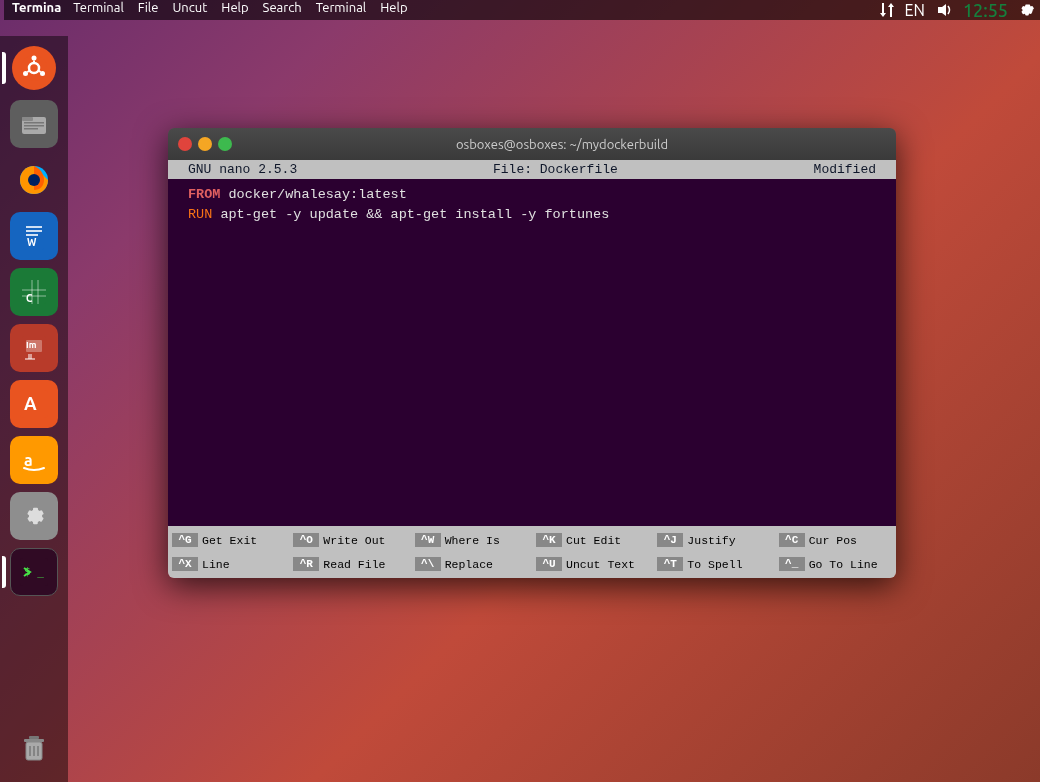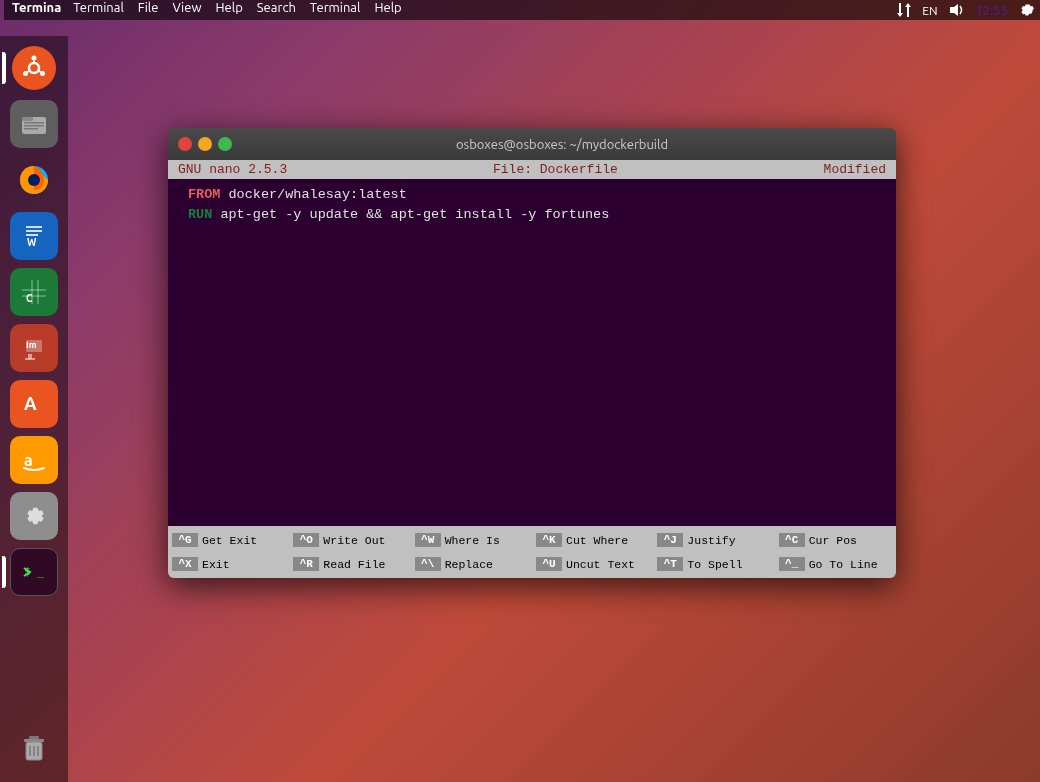--- a/index.html
+++ b/index.html
@@ -39,25 +39,25 @@
       font-size: 13px;
       cursor: pointer;
     }
     #topbar .right-icons {
       display: flex;
       align-items: center;
       gap: 10px;
     }
     #topbar .right-icons .icon-text {
       color: #fff;
-      font-size: 12px;
+      font-size: 16px;
     }
     #topbar .right-icons .time {
-      color: #4c1d95;
-      font-size: 13px;
+      color: #15803d;
+      font-size: 18px;
       font-weight: 500;
     }
     .gear-icon-svg {
       width: 18px; height: 18px;
       fill: #fff;
     }
 
     
     #sidebar {
       position: absolute;
@@ -166,42 +166,42 @@
     .title-text {
       color: #ccc;
       font-size: 13px;
       flex: 1;
       text-align: center;
     }
 
     
     #nano-header {
       background: #c0c0c0;
-      color: #7f1d1d;
+      color: #0f172a;
       font-family: 'Courier New', monospace;
       font-size: 13px;
-      padding: 2px 10px;
+      padding: 2px 20px;
       display: flex;
       justify-content: space-between;
     }
 
     
     #editor-area {
       background: #2b0030;
       flex: 1;
       font-family: 'Courier New', monospace;
       font-size: 13.5px;
       color: #fff;
       padding: 6px 20px;
       height: calc(100% - 32px - 24px - 52px);
       overflow: hidden;
       line-height: 1.5;
     }
     .line-from { color: #e06060; font-weight: bold; }
-    .line-run { color: #15803d; font-weight: bold; }
+    .line-run { color: #f97316; font-weight: normal; }
     .line-cmd { color: #e06060; font-weight: bold; }
     .line-normal { color: #e0e0e0; }
     .cursor-block {
       display: inline-block;
       width: 8px;
       height: 14px;
       background: #fff;
       vertical-align: middle;
     }
 
@@ -237,21 +237,21 @@
     }
   </style>
 </head>
 <body>
 
 <div id="topbar">
   <span class="app-name">Termina</span>
   <div class="menu-items">
     <span>Terminal</span>
     <span>File</span>
-    <span>View</span>
+    <span>Uncut</span>
     <span>Help</span>
     <span>Search</span>
     <span>Terminal</span>
     <span>Help</span>
   </div>
   <div class="right-icons">
 
     <svg width="18" height="18" viewBox="0 0 18 18" fill="white">
       <polygon points="5,2 5,12 3,12 6,16 9,12 7,12 7,2"></polygon>
       <polygon points="13,16 13,6 11,6 14,2 17,6 15,6 15,16"></polygon>
@@ -434,33 +434,33 @@
       <div class="nano-cmd">
         <span class="nano-key">^O</span>
         <span class="nano-label">Write Out</span>
       </div>
       <div class="nano-cmd">
         <span class="nano-key">^W</span>
         <span class="nano-label">Where Is</span>
       </div>
       <div class="nano-cmd">
         <span class="nano-key">^K</span>
-        <span class="nano-label">Cut Where</span>
+        <span class="nano-label">Cut Edit</span>
       </div>
       <div class="nano-cmd">
         <span class="nano-key">^J</span>
         <span class="nano-label">Justify</span>
       </div>
       <div class="nano-cmd">
         <span class="nano-key">^C</span>
         <span class="nano-label">Cur Pos</span>
       </div>
       <div class="nano-cmd">
         <span class="nano-key">^X</span>
-        <span class="nano-label">Exit</span>
+        <span class="nano-label">Line</span>
       </div>
       <div class="nano-cmd">
         <span class="nano-key">^R</span>
         <span class="nano-label">Read File</span>
       </div>
       <div class="nano-cmd">
         <span class="nano-key">^\</span>
         <span class="nano-label">Replace</span>
       </div>
       <div class="nano-cmd">

